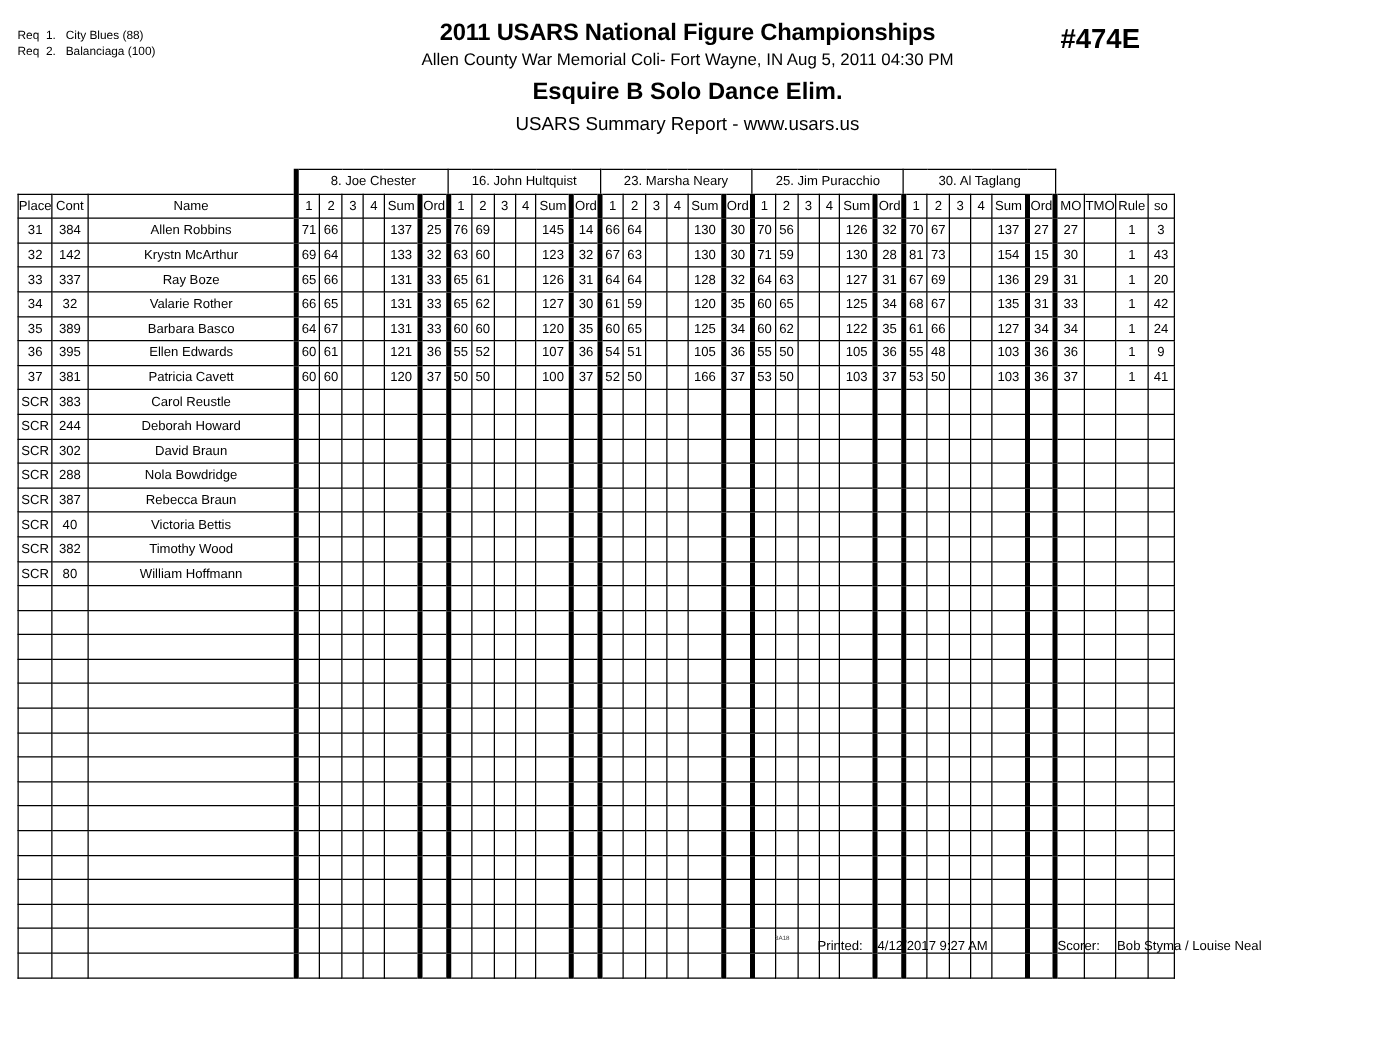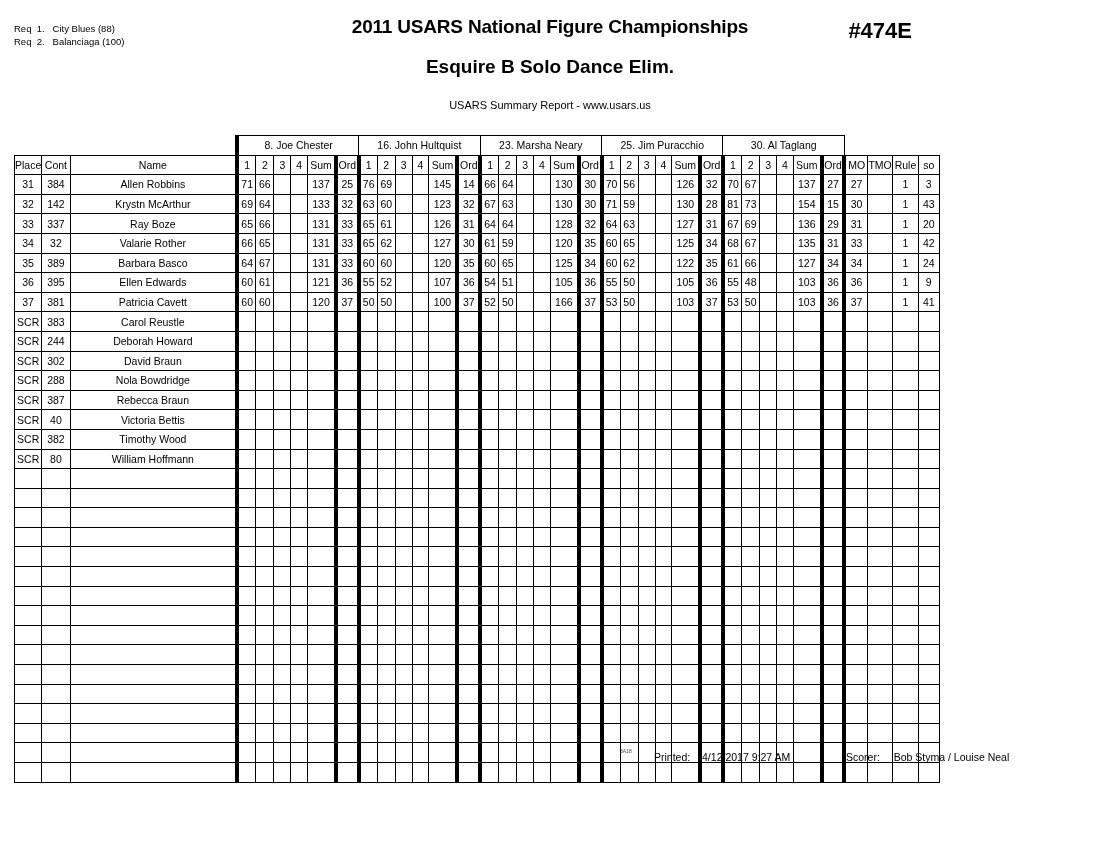--- a/index.html
+++ b/index.html
@@ -11,22 +11,22 @@
   .page{position:relative;width:940px;height:850px;}
 
   
   .reqs{position:absolute;left:14px;top:22px;font-size:9.5px;line-height:13px;}
   .req-line{white-space:pre;}
 
   
   .hdr{position:absolute;left:150px;top:16px;width:800px;text-align:center;}
   .hdr h1{margin:0;font-size:19px;font-weight:bold;line-height:22px;letter-spacing:-0.2px;}
   .hdr .venue{font-size:13.5px;line-height:19px;font-weight:normal;}
-  .hdr h2{margin:16px;font-size:19px;font-weight:bold;line-height:25px;}
-  .hdr .sub{font-size:11px;line-height:20px;}
+  .hdr h2{margin:4px;font-size:19px;font-weight:bold;line-height:25px;}
+  .hdr .sub{font-size:15px;line-height:20px;}
   .evt{position:absolute;right:28px;top:18px;font-size:22px;font-weight:bold;}
 
   
   .tbl-wrap{position:absolute;left:14px;top:135px;}
   table.grid{border-collapse:collapse;table-layout:fixed;}
   table.grid td,table.grid th{
     border:1px solid #000;padding:0;margin:0;
     font-size:10.5px;font-weight:normal;text-align:center;
     height:18.6px;vertical-align:middle;overflow:hidden;white-space:nowrap;
   }
@@ -52,20 +52,21 @@
 
 <div class="page">
 
   <div class="reqs">
     <div class="req-line">Req  1.   City Blues (88)</div>
     <div class="req-line">Req  2.   Balanciaga (100)</div>
   </div>
 
   <div class="hdr">
     <h1>2011 USARS National Figure Championships</h1>
+    <div class="venue">Allen County War Memorial Coli- Fort Wayne, IN  Aug 5, 2011  04:30 PM</div>
     <h2>Esquire B Solo Dance Elim.</h2>
     <div class="sub">USARS Summary Report - www.usars.us</div>
   </div>
 
   <div class="evt">#474E</div>
 
   <div class="tbl-wrap">
     <table class="grid">
       <colgroup>
         <col style="width:26px">

